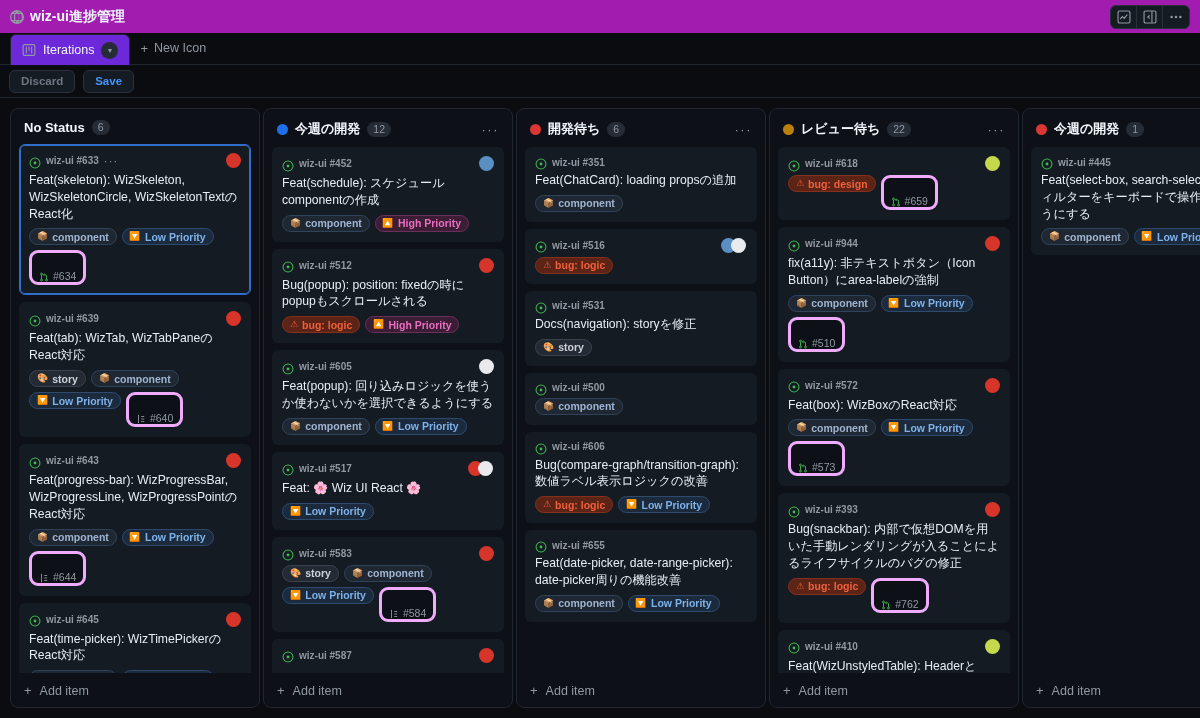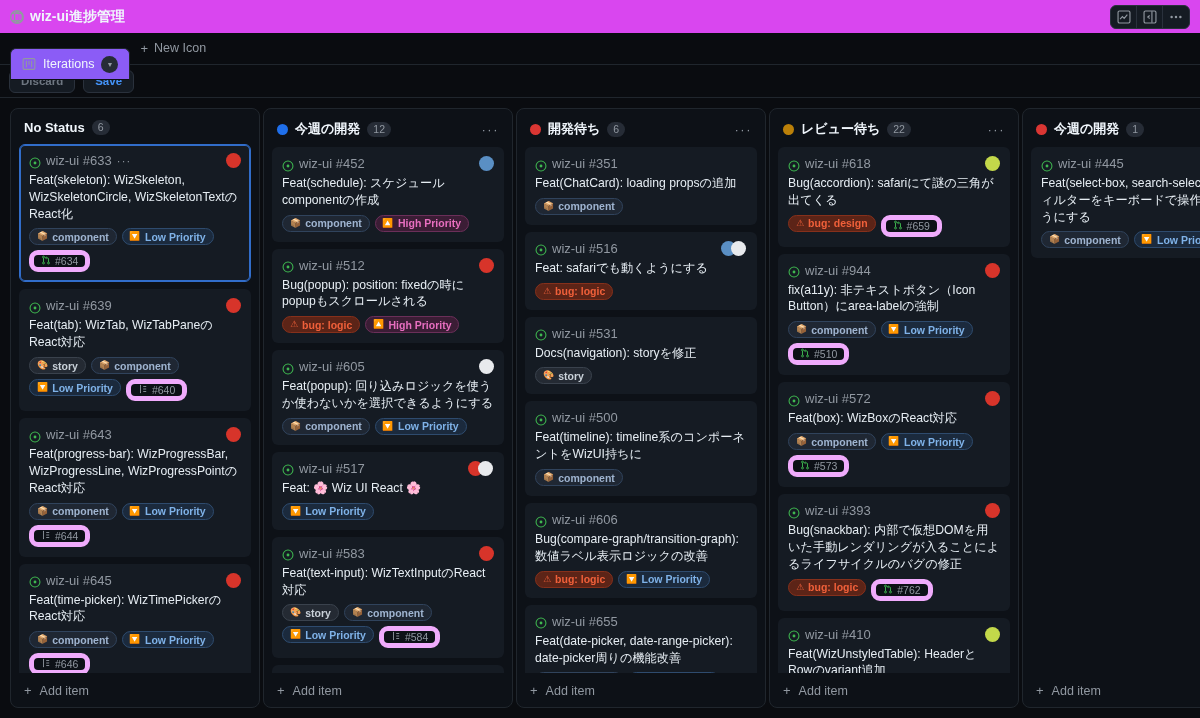--- a/index.html
+++ b/index.html
@@ -9,21 +9,21 @@
     font-family: "Liberation Sans", "DejaVu Sans", sans-serif;
     color: #e6edf3;
     overflow: hidden;
   }
 
   
   .topbar {
     height: 33px;
     display: flex; align-items: center;
     padding: 0 10px;
-    background: #d946ef;
+    background: #a21caf;
   }
   .proj-title {
     display: flex; align-items: center; gap: 6px;
     font-size: 14px; font-weight: bold; color: #f0f6fc;
   }
   .globe-icon { width: 14px; height: 14px; display:inline-block; color:#9198a1; }
   .topbar-spacer { flex: 1; }
   .topbar-actions {
     display: flex; align-items: center;
     background: #151b23;
@@ -50,22 +50,22 @@
     border-bottom: 1px solid #20262d;
     background: #0a0c10;
   }
   .tab {
     display: flex; align-items: center; gap: 7px;
     height: 32px; padding: 0 11px;
     font-size: 12.5px; color: #f0f6fc;
     border: 1px solid #20262d;
     border-bottom: 1px solid #0d1117;
     border-top-left-radius: 6px; border-top-right-radius: 6px;
-    background: #8b5cf6;
-    position: relative; top: 16px;
+    background: #6d28d9;
+    position: relative; top: 2px;
     cursor: pointer;
   }
   .tab .ticon { width:14px; height:14px; color:#9198a1; display:inline-block; }
   .tab-caret {
     width: 17px; height: 17px; border-radius: 50%;
     background: #262c36;
     display: flex; align-items: center; justify-content: center;
     color: #9198a1; font-size: 7px;
     cursor: pointer;
   }
@@ -161,21 +161,21 @@
     position: relative;
     cursor: pointer;
   }
   .card.selected { border-color: #316dca; box-shadow: 0 0 0 1px #316dca inset; }
 
   .card-top {
     display: flex; align-items: center; gap: 5px;
     margin-bottom: 4px;
   }
   .issue-icon { width: 12px; height: 12px; flex: none; color: #3fb950; }
-  .card-ref { font-size: 13px; color: #9198a1; }
+  .card-ref { font-size: 10px; color: #9198a1; font-weight: bold; }
   .card-dots { font-size: 11px; color: #9198a1; letter-spacing: 1.2px; }
   .card-top-spacer { flex: 1; }
   .avatar {
     width: 15px; height: 15px; border-radius: 50%;
     flex: none; overflow: hidden;
     display:flex; align-items:center; justify-content:center;
     font-size: 8px;
   }
   .avatar.dual { width: 26px; border-radius: 0; background: transparent; position: relative; }
   .avatar.dual .a1, .avatar.dual .a2 {
@@ -195,25 +195,25 @@
   .lbl {
     display: inline-flex; align-items: center; gap: 4px;
     height: 17px; padding: 0 7px;
     border-radius: 9px;
     font-size: 10.5px; font-weight: bold;
     border: 1px solid;
     white-space: nowrap;
   }
   .lbl .g { font-size: 9px; line-height: 1; }
   .lbl-sub {
-    display: inline-flex; align-items: flex-start; gap: 4px;
-    height: 22px; padding: 0 7px;
+    display: inline-flex; align-items: flex-end; gap: 4px;
+    height: 35px; padding: 0 7px;
     border-radius: 9px;
     font-size: 10.5px;
-    border: 5px solid #f0abfc;
+    border: 3px solid #f0abfc;
     color: #9198a1;
     background: #0d1117;
     white-space: nowrap;
   }
   .lbl-sub svg { width: 10px; height: 10px; }
 
   .add-item {
     display: flex; align-items: center; gap: 8px;
     padding: 9px 13px;
     font-size: 12.5px; color: #9198a1;
@@ -527,21 +527,20 @@
         <div class="card">
           <div class="card-top">
             <span class="issue-icon"><svg viewBox="0 0 16 16" fill="none" stroke="currentColor" stroke-width="1.4">
                 <circle cx="8" cy="8" r="6.6"></circle>
                 <circle cx="8" cy="8" r="1.9" fill="currentColor" stroke="none"></circle>
               </svg></span>
             <span class="card-ref">wiz-ui #583</span>
             <span class="card-top-spacer"></span>
             <span class="avatar" style="background: rgb(215, 52, 42);"></span>
           </div>
-          <div class="card-title">Feat(text-input): WizTextInputのReact対応</div>
           <div class="labels">
             <span class="lbl" style="background: rgb(36, 42, 51); color: rgb(201, 209, 217); border-color: rgb(58, 66, 77);">
               <span class="g">🎨</span>
               <span>story</span>
             </span>
             <span class="lbl" style="background: rgb(31, 39, 51); color: rgb(159, 180, 208); border-color: rgb(48, 67, 92);">
               <span class="g">📦</span>
               <span>component</span>
             </span>
             <span class="lbl" style="background: rgb(27, 42, 61); color: rgb(127, 178, 232); border-color: rgb(46, 75, 110);">
@@ -607,21 +606,20 @@
                 <circle cx="8" cy="8" r="6.6"></circle>
                 <circle cx="8" cy="8" r="1.9" fill="currentColor" stroke="none"></circle>
               </svg></span>
             <span class="card-ref">wiz-ui #516</span>
             <span class="card-top-spacer"></span>
             <span class="avatar dual">
               <span class="a1" style="background: rgb(90, 143, 196);"></span>
               <span class="a2" style="background: rgb(232, 234, 237);"></span>
             </span>
           </div>
-          <div class="card-title">Feat: safariでも動くようにする</div>
           <div class="labels">
             <span class="lbl" style="background: rgb(92, 36, 23); color: rgb(240, 96, 58); border-color: rgb(134, 48, 27);">
               <span class="g">⚠</span>
               <span>bug: logic</span>
             </span>
           </div>
         </div>
         <div class="card">
           <div class="card-top">
             <span class="issue-icon"><svg viewBox="0 0 16 16" fill="none" stroke="currentColor" stroke-width="1.4">
@@ -641,21 +639,20 @@
         </div>
         <div class="card">
           <div class="card-top">
             <span class="issue-icon"><svg viewBox="0 0 16 16" fill="none" stroke="currentColor" stroke-width="1.4">
                 <circle cx="8" cy="8" r="6.6"></circle>
                 <circle cx="8" cy="8" r="1.9" fill="currentColor" stroke="none"></circle>
               </svg></span>
             <span class="card-ref">wiz-ui #500</span>
             <span class="card-top-spacer"></span>
           </div>
-          <div class="card-title">Feat(timeline): timeline系のコンポーネントをWizUI持ちに</div>
           <div class="labels">
             <span class="lbl" style="background: rgb(31, 39, 51); color: rgb(159, 180, 208); border-color: rgb(48, 67, 92);">
               <span class="g">📦</span>
               <span>component</span>
             </span>
           </div>
         </div>
         <div class="card">
           <div class="card-top">
             <span class="issue-icon"><svg viewBox="0 0 16 16" fill="none" stroke="currentColor" stroke-width="1.4">
@@ -716,21 +713,20 @@
         <div class="card">
           <div class="card-top">
             <span class="issue-icon"><svg viewBox="0 0 16 16" fill="none" stroke="currentColor" stroke-width="1.4">
                 <circle cx="8" cy="8" r="6.6"></circle>
                 <circle cx="8" cy="8" r="1.9" fill="currentColor" stroke="none"></circle>
               </svg></span>
             <span class="card-ref">wiz-ui #618</span>
             <span class="card-top-spacer"></span>
             <span class="avatar" style="background: rgb(195, 216, 74);"></span>
           </div>
-          <div class="card-title">Bug(accordion): safariにて謎の三角が出てくる</div>
           <div class="labels">
             <span class="lbl" style="background: rgb(92, 36, 23); color: rgb(240, 96, 58); border-color: rgb(134, 48, 27);">
               <span class="g">⚠</span>
               <span>bug: design</span>
             </span>
             <span class="lbl-sub">
               <span style="display: inline-flex;">
                 <svg viewBox="0 0 16 16" fill="none" stroke="#3fb950" stroke-width="1.5">
                   <circle cx="4" cy="3.2" r="1.5"></circle>
                   <circle cx="4" cy="12.8" r="1.5"></circle>

